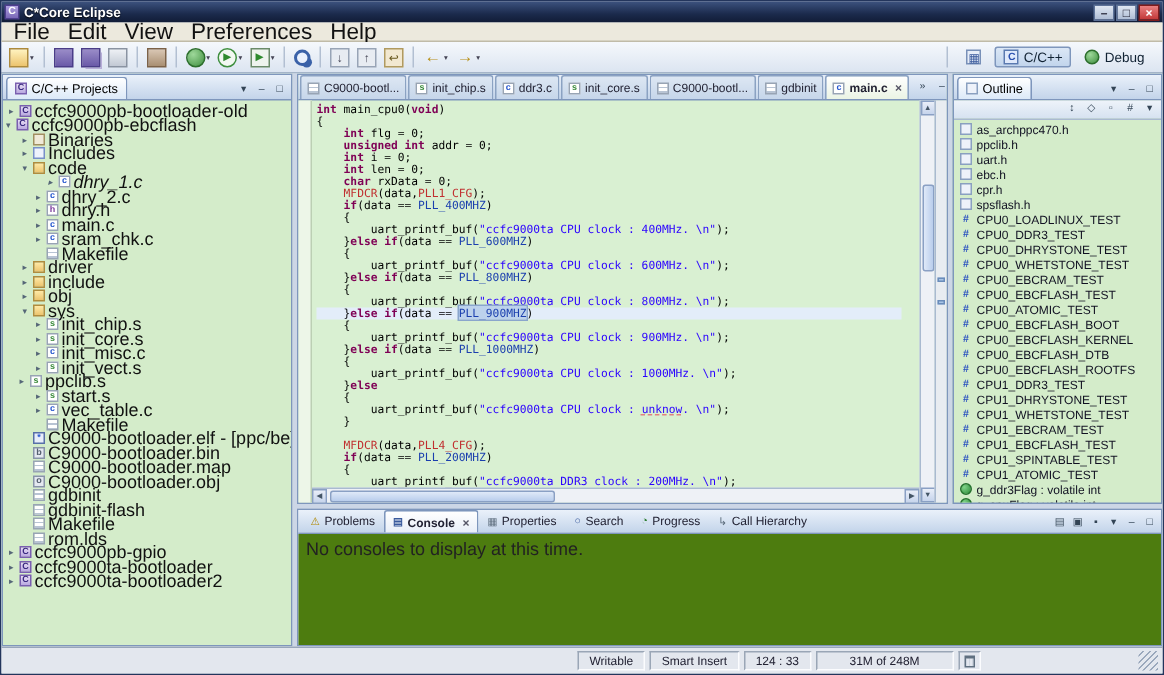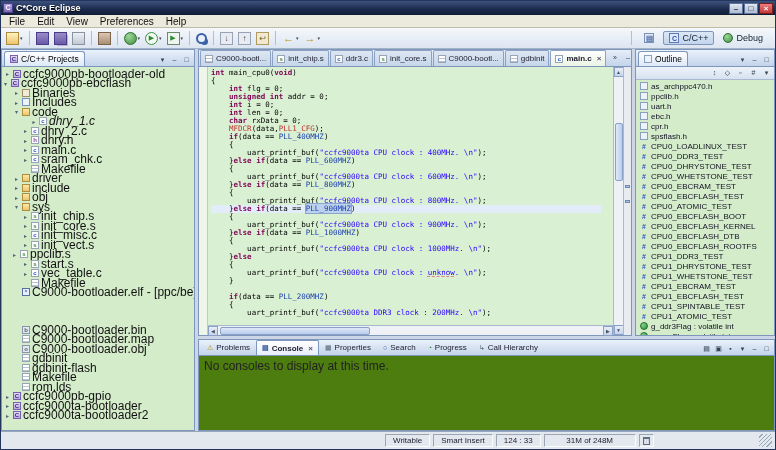--- a/index.html
+++ b/index.html
@@ -14,21 +14,21 @@
   .app-icon{width:10px;height:10px;flex:none;background:linear-gradient(#b0a0e0,#7a68b8);border:1px solid #4e3e8e;
     color:#fff;font:bold 7px/8px "Liberation Sans",sans-serif;text-align:center;}
   .title-text{color:#fff;font-size:9px;font-weight:bold;text-shadow:0 1px 1px #000;}
   .win-btns{margin-left:auto;display:flex;gap:1px;}
   .wbtn{width:14px;height:11px;font:bold 8px/9px "Liberation Sans",sans-serif;text-align:center;
     background:linear-gradient(#dfe7f2,#aebcd4);border:1px solid #5d7298;color:#223;}
   .wbtn.close{background:linear-gradient(#e98080,#c23737);border-color:#7e1c1c;color:#fff;}
 
   
   .menubar{height:13px;flex:none;background:#ece9dd;border-bottom:1px solid #c0bba8;display:flex;align-items:center;padding-left:2px;}
-  .menu-item{font-size:10px;padding:0 6px;color:#111;}
+  .menu-item{font-size:15px;padding:0 6px;color:#111;}
 
   
   .toolbar{height:21px;flex:none;background:linear-gradient(#f5f8fc,#dce5f1);border-bottom:1px solid #a4b4c8;
     display:flex;align-items:center;padding:0 3px;gap:1px;}
   .tb-btn{height:18px;display:flex;align-items:center;padding:0 2px;gap:1px;}
   .tbi{width:13px;height:13px;display:flex;align-items:center;justify-content:center;font-size:8px;flex:none;}
   .tb-sep{width:1px;height:14px;background:#b2bfd2;margin:0 3px;flex:none;}
   .tb-dd{font-size:5px;color:#445;}
   .tb-new{background:linear-gradient(#fff3c0,#ecc46e);border:1px solid #ad8a3c;}
   .tb-save,.tb-saveall{background:linear-gradient(#9a8cc8,#6a5aa8);border:1px solid #4a3c88;}
@@ -392,21 +392,21 @@
           <div class="trow" style="padding-left: 20px;">
             <span class="texp"></span>
             <span class="ti ti-makefile"></span>
             <span class="tlabel">Makefile</span>
           </div>
           <div class="trow" style="padding-left: 11px;">
             <span class="texp"></span>
             <span class="ti ti-elf"></span>
             <span class="tlabel">C9000-bootloader.elf - [ppc/be]</span>
           </div>
-          <div class="trow" style="padding-left: 11px; margin-top: 28px;">
+          <div class="trow" style="padding-left: 11px;">
             <span class="texp"></span>
             <span class="ti ti-binfile"></span>
             <span class="tlabel">C9000-bootloader.bin</span>
           </div>
           <div class="trow" style="padding-left: 11px;">
             <span class="texp"></span>
             <span class="ti ti-doc"></span>
             <span class="tlabel">C9000-bootloader.map</span>
           </div>
           <div class="trow" style="padding-left: 11px;">
@@ -522,20 +522,21 @@
                   <div class="cline"><span class="tk-p">    {</span></div>
                   <div class="cline"><span class="tk-p">        uart_printf_buf(</span><span class="tk-s">"ccfc9000ta CPU clock : 900MHz. \n"</span><span class="tk-p">);</span></div>
                   <div class="cline"><span class="tk-p">    }</span><span class="tk-k">else</span><span class="tk-p"> </span><span class="tk-k">if</span><span class="tk-p">(data == </span><span class="tk-c">PLL_1000MHZ</span><span class="tk-p">)</span></div>
                   <div class="cline"><span class="tk-p">    {</span></div>
                   <div class="cline"><span class="tk-p">        uart_printf_buf(</span><span class="tk-s">"ccfc9000ta CPU clock : 1000MHz. \n"</span><span class="tk-p">);</span></div>
                   <div class="cline"><span class="tk-p">    }</span><span class="tk-k">else</span></div>
                   <div class="cline"><span class="tk-p">    {</span></div>
                   <div class="cline"><span class="tk-p">        uart_printf_buf(</span><span class="tk-s">"ccfc9000ta CPU clock : </span><span class="tk-su">unknow</span><span class="tk-s">. \n"</span><span class="tk-p">);</span></div>
                   <div class="cline"><span class="tk-p">    }</span></div>
                   <div class="cline"><span class="tk-p"></span></div>
+                  <div class="cline"><span class="tk-p">    </span><span class="tk-m">MFDCR</span><span class="tk-p">(data,</span><span class="tk-m">PLL4_CFG</span><span class="tk-p">);</span></div>
                   <div class="cline"><span class="tk-p">    </span><span class="tk-k">if</span><span class="tk-p">(data == </span><span class="tk-c">PLL_200MHZ</span><span class="tk-p">)</span></div>
                   <div class="cline"><span class="tk-p">    {</span></div>
                   <div class="cline"><span class="tk-p">        uart_printf_buf(</span><span class="tk-s">"ccfc9000ta DDR3 clock : 200MHz. \n"</span><span class="tk-p">);</span></div>
                 </div>
               <div class="hscroll">
                 <span class="sbtn">◀</span>
                 <span class="hthumb"></span>
                 <span style="flex:1"></span>
                 <span class="sbtn">▶</span>
               </div>

